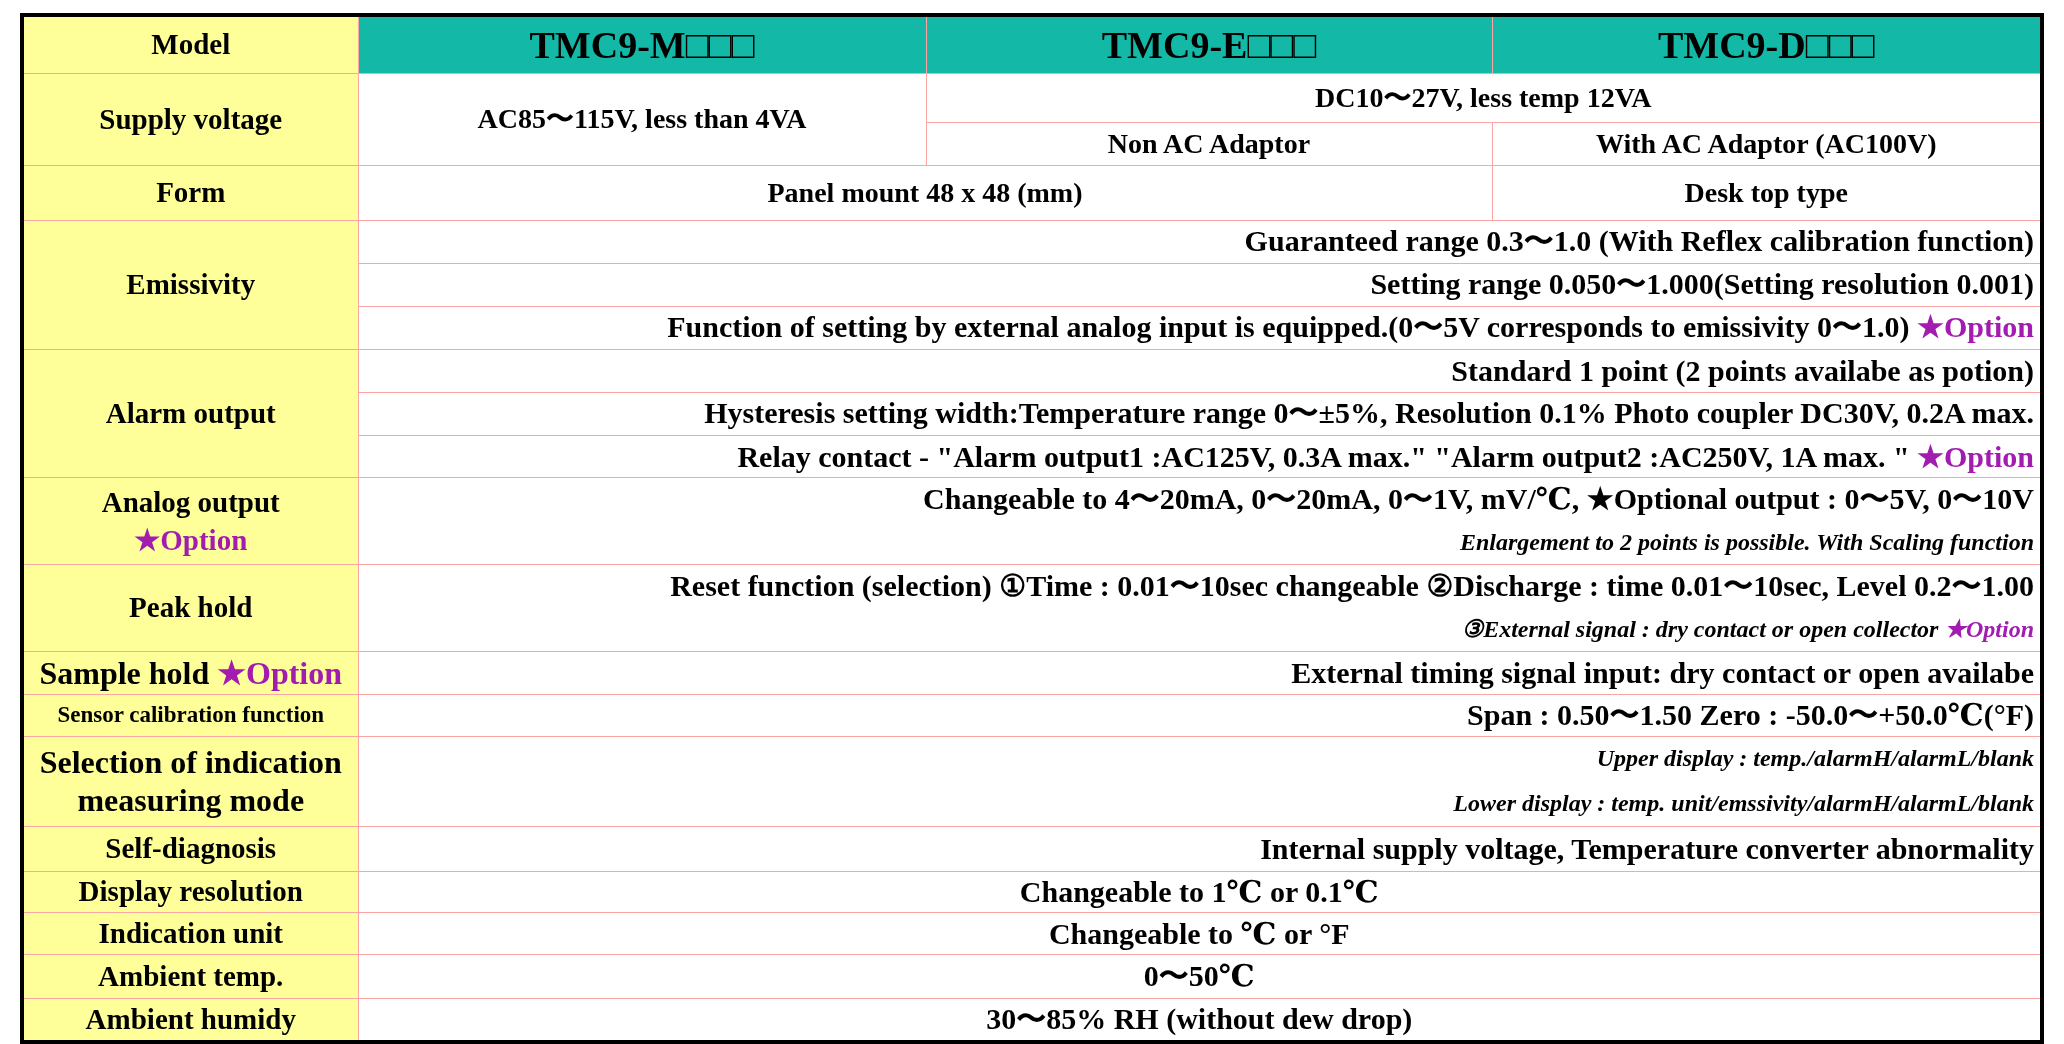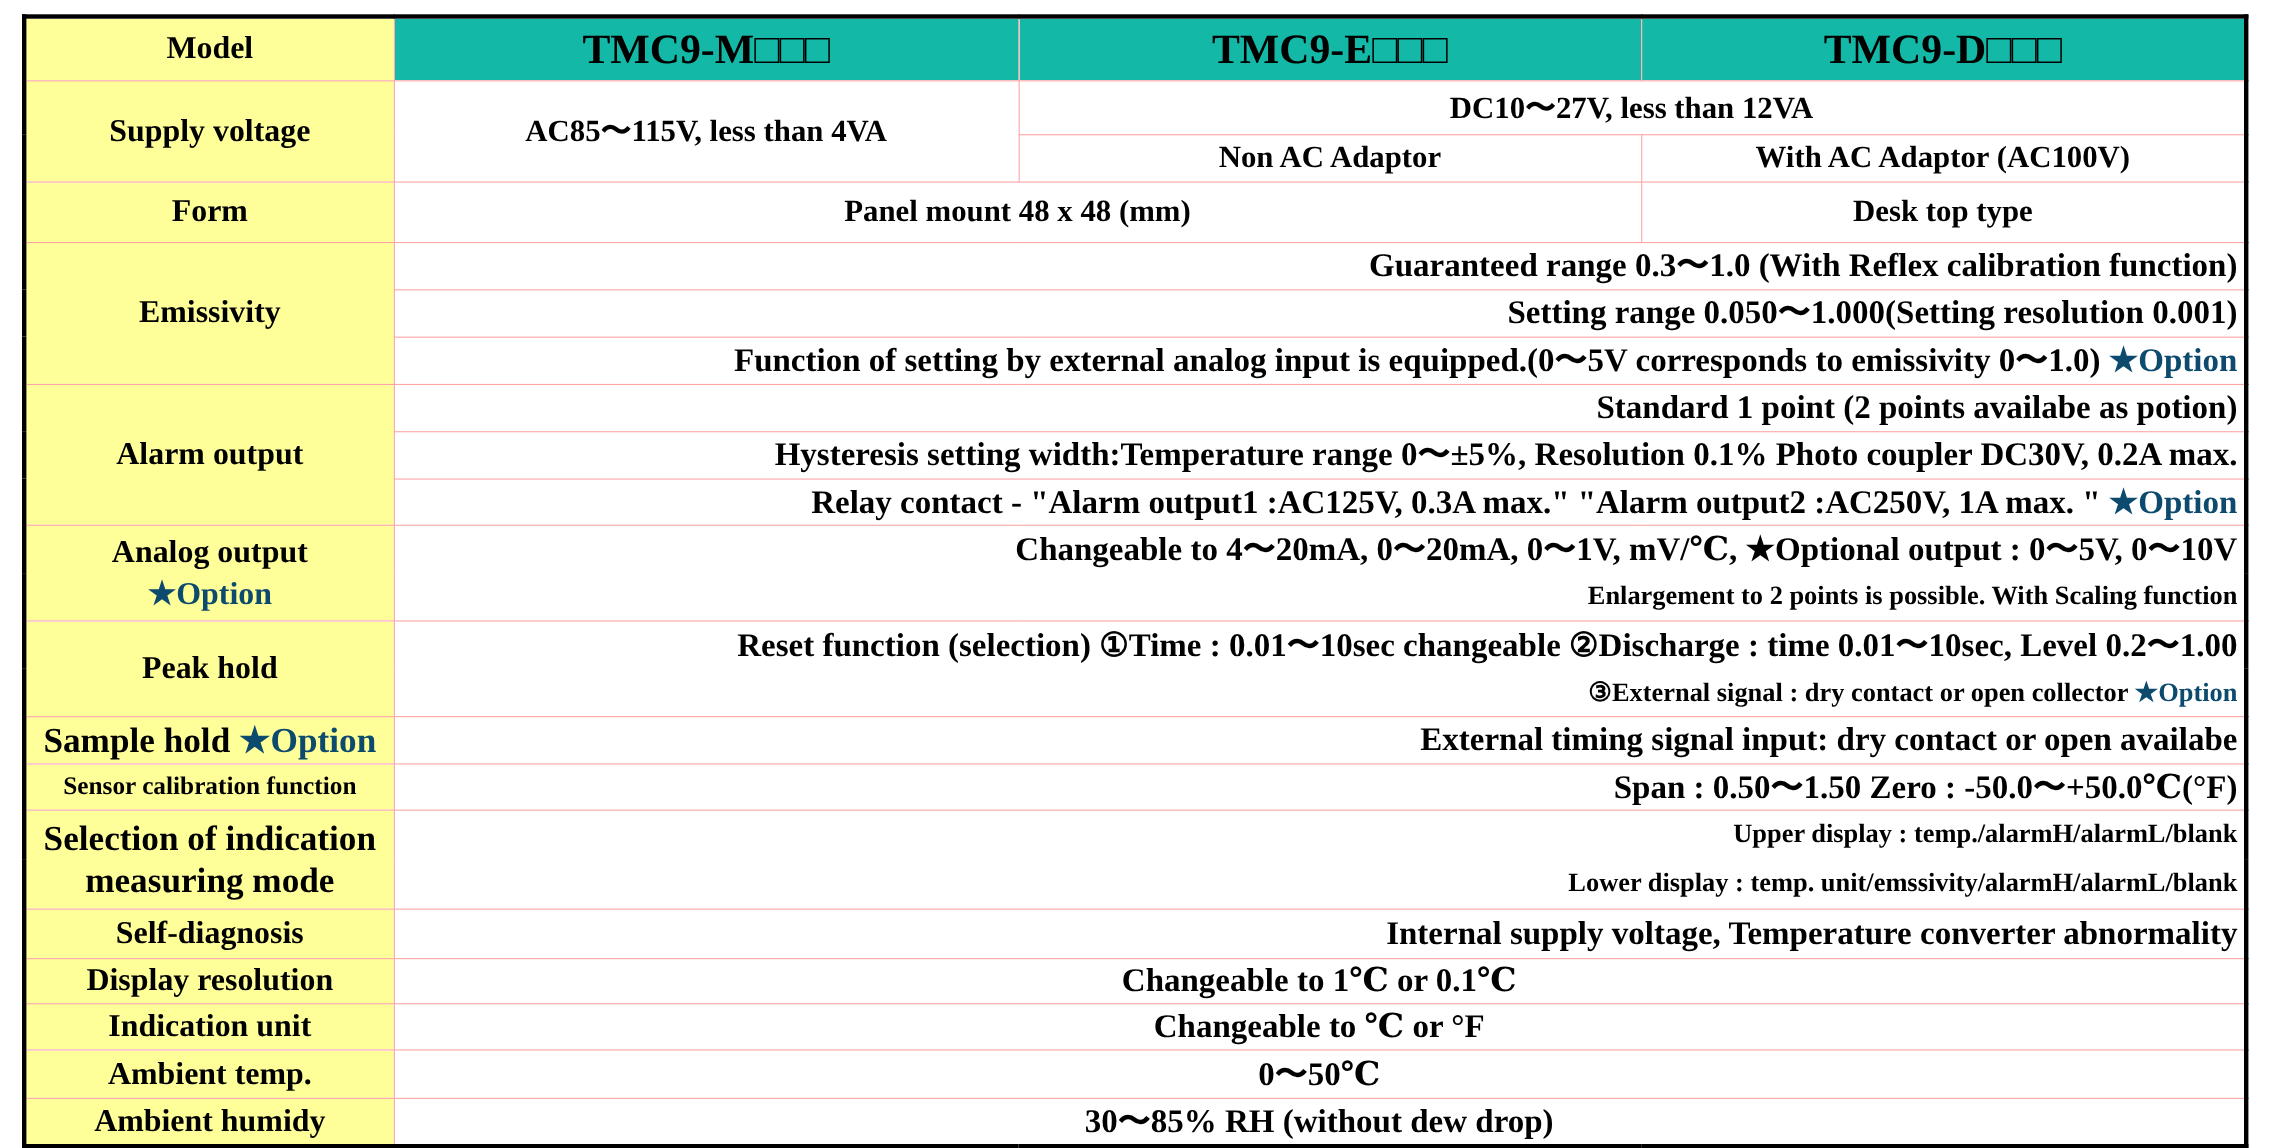--- a/index.html
+++ b/index.html
@@ -7,24 +7,24 @@
          font-family:"Liberation Serif","DejaVu Serif",serif; font-weight:bold; color:#000; }
   table.spec { position:absolute; left:20px; top:13px; border-collapse:collapse;
                table-layout:fixed; width:2020px; border:4px solid #000; }
   table.spec td { border:1px solid #fca5a5; padding:0 6px; overflow:hidden; white-space:nowrap; }
   td.lbl { background:#ffff99; text-align:center; font-size:29px; }
   td.lbl.sm { font-size:32px; }
   td.lbl.xs { font-size:23px;margin-top:28px; }
   td.hdr { background:#14b8a6; text-align:center; font-size:38px; }
   td.c { text-align:center; font-size:28px; background:#fff; }
   td.l { text-align:right; font-size:30px; background:#fff; }
-  td.l.small { font-size:24px; }
+  td.l.small { font-size:24px;font-style:italic; }
   td.l.inner-top { border-bottom:none;margin-top:34px; }
   td.l.inner-bot { border-top:none; }
-  .opt { color:#0c4a6e; }
+  .opt { color:#a21caf; }
   .lbl-line { display:block; line-height:38px; }
 </style>
 </head>
 <body>
 
 <table class="spec">
   <colgroup>
     <col style="width:336px">
     <col style="width:568px">
     <col style="width:566px">
@@ -35,21 +35,21 @@
       <tr style="height:58px">
     <td class="lbl">Model</td>
     <td class="hdr">TMC9-M□□□</td>
     <td class="hdr">TMC9-E□□□</td>
     <td class="hdr">TMC9-D□□□</td>
   </tr>
 
   <tr style="height:49px">
     <td class="lbl" rowspan="2">Supply voltage</td>
     <td class="c" rowspan="2">AC85〜115V,  less than 4VA</td>
-    <td class="c" colspan="2">DC10〜27V,  less than 12VA</td>
+    <td class="c" colspan="2">DC10〜27V,  less temp 12VA</td>
   </tr>
   <tr style="height:43px">
     <td class="c">Non AC Adaptor</td>
     <td class="c">With AC Adaptor (AC100V)</td>
   </tr>
 
   <tr style="height:55px">
     <td class="lbl">Form</td>
     <td class="c" colspan="2">Panel mount   48 x 48 (mm)</td>
     <td class="c">Desk top type</td>

